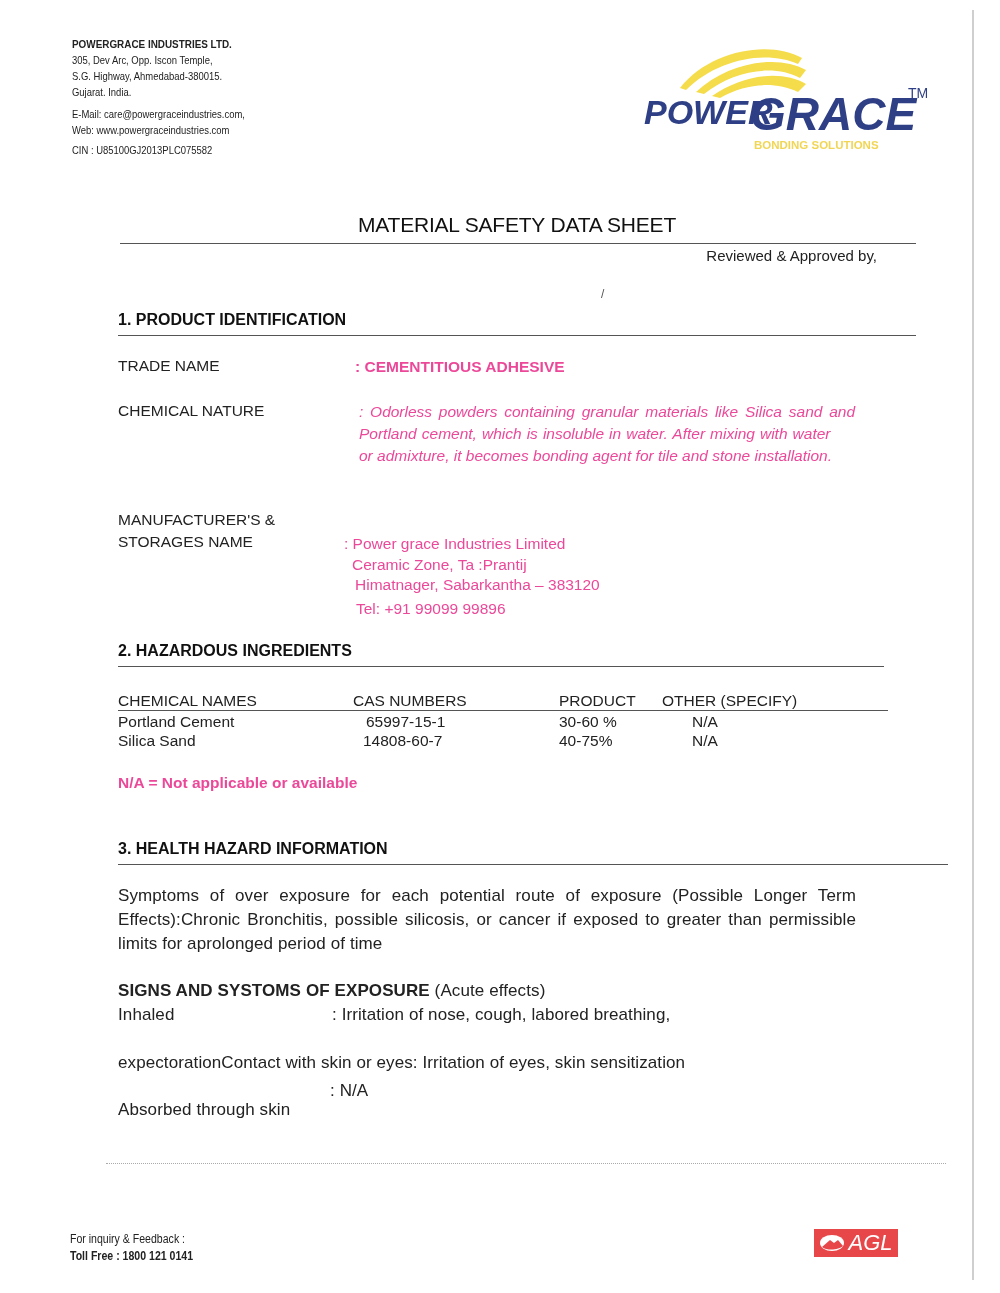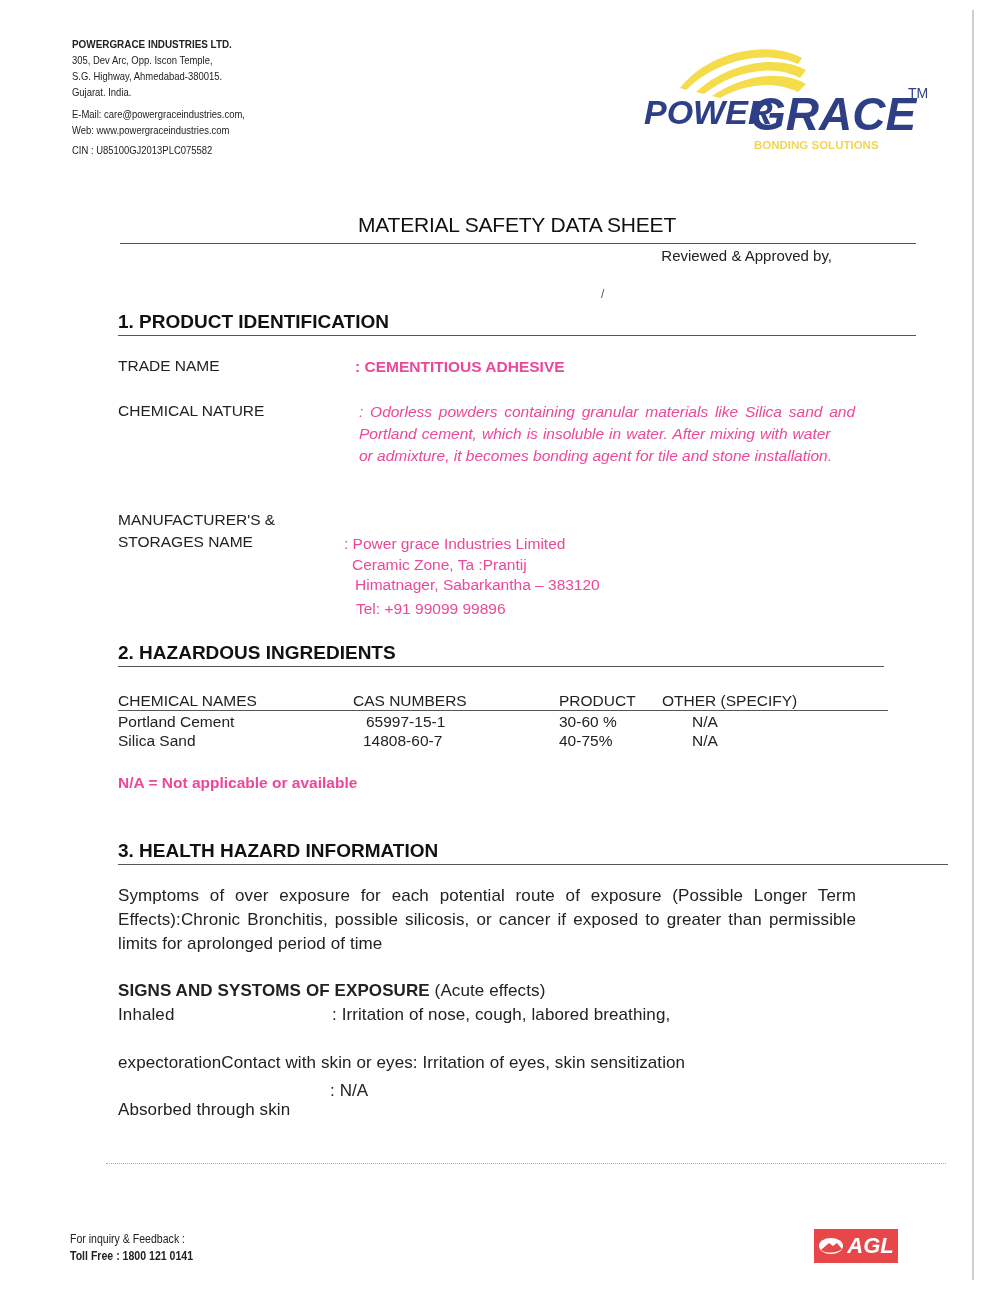--- a/index.html
+++ b/index.html
@@ -7,32 +7,32 @@
   .abs { position: absolute; }
   .company { left: 72px; top: 36px; font-family: "Liberation Sans", sans-serif; font-size: 10.5px; line-height: 16px; color: #222; transform: scaleX(0.9); transform-origin: left top; }
   .company .name { font-weight: bold; font-size: 11px; }
   .company .gap { height: 6px; }
   .logo { left: 640px; top: 40px; width: 300px; height: 120px; }
   .logo svg { display: block; }
   .doc-title { left: 0; width: 1034px; top: 213px; text-align: center; font-family: "Liberation Sans", sans-serif; font-size: 21px; letter-spacing: -0.2px; color: #111; }
   .rule { position: absolute; height: 0; border-top: 1.5px solid #555; }
   .rule.dotted { border-top: 1px dotted #aaa; }
   .approved { right: 89px; top: 245px; text-align: right; font-family: "Liberation Sans", sans-serif; font-size: 15px; line-height: 22px; color: #222; }
-  .approved .l1 { margin-right: 79px; }
+  .approved .l1 { margin-right: 34px; }
   .slash { left: 601px; top: 287px; font-size: 12px; color: #555; font-family: "Liberation Sans", sans-serif; }
-  .section-head { font-family: "Liberation Sans", sans-serif; font-weight: bold; font-size: 19px; color: #111; }
+  .section-head { font-family: "Liberation Sans", sans-serif; font-weight: bold; font-size: 16px; color: #111; }
   .label { font-family: "Liberation Sans", sans-serif; font-size: 15.5px; color: #222; }
   .val { font-family: "Liberation Sans", sans-serif; font-size: 15.5px; color: #ec4899; line-height: 22px; }
   .bold { font-weight: bold; }
   .justify { text-align: justify; font-style: italic; }
   .ing-col { position: absolute; font-family: "Liberation Sans", sans-serif; font-size: 15.5px; color: #222; line-height: 19px; }
   .para { font-family: "Liberation Sans", sans-serif; font-size: 17px; line-height: 24px; color: #222; text-align: justify; letter-spacing: 0.1px; }
   .footer-text { left: 70px; top: 1231px; font-family: "Liberation Sans", sans-serif; font-size: 12px; line-height: 17px; color: #222; transform: scaleX(0.88); transform-origin: left top; }
   .footer-text .tf { font-weight: bold; }
-  .agl { left: 814px; top: 1229px; width: 84px; height: 34px; background: #e8474a; display: flex; align-items: center; justify-content: center; color: #fff; font-family: "Liberation Sans", sans-serif; font-weight: bold; font-style: italic; font-size: 22px; }
+  .agl { left: 814px; top: 1229px; width: 84px; height: 28px; background: #e8474a; display: flex; align-items: center; justify-content: center; color: #fff; font-family: "Liberation Sans", sans-serif; font-weight: normal; font-style: italic; font-size: 22px; }
   .agl svg { margin-right: 3px; }
   .edge { left: 972px; top: 10px; width: 2px; height: 1270px; background: #cfcfcf; }
 </style>
 </head>
 <body>
 
 <div class="abs edge"></div>
 
 <div class="abs company">
   <div class="name">POWERGRACE INDUSTRIES LTD.</div>

